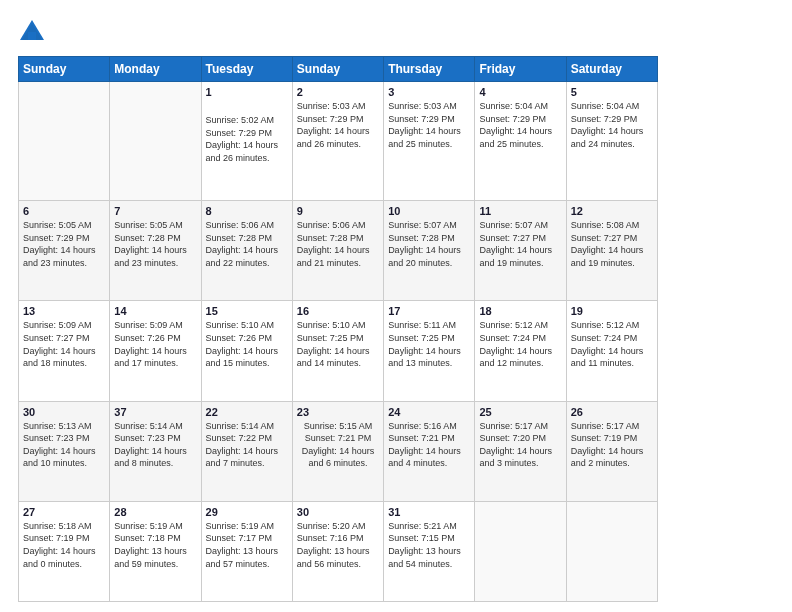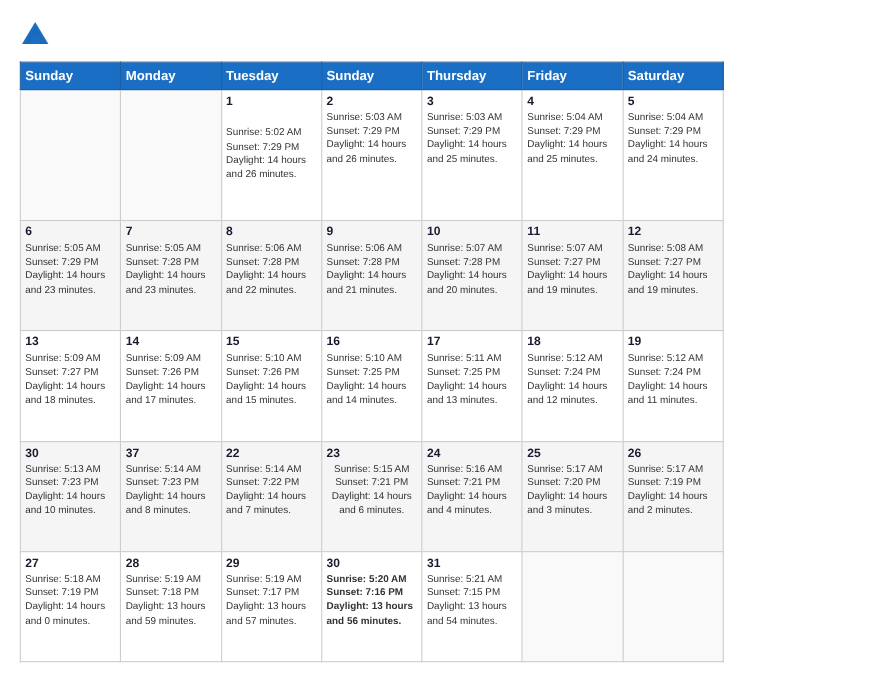--- a/index.html
+++ b/index.html
@@ -358,21 +358,21 @@
           </td>
           <td>
             <span class="day-number">29</span>
             <div class="day-info" style="white-space: pre-line;">Sunrise: 5:19 AM
 Sunset: 7:17 PM
 Daylight: 13 hours
 and 57 minutes.</div>
           </td>
           <td>
             <span class="day-number">30</span>
-            <div class="day-info" style="white-space: pre-line; font-weight: bold;">Sunrise: 5:20 AM
+            <div class="day-info" style="white-space: pre-line;">Sunrise: 5:20 AM
 Sunset: 7:16 PM
 Daylight: 13 hours
 and 56 minutes.</div>
           </td>
           <td>
             <span class="day-number">31</span>
             <div class="day-info" style="white-space: pre-line;">Sunrise: 5:21 AM
 Sunset: 7:15 PM
 Daylight: 13 hours
 and 54 minutes.</div>

